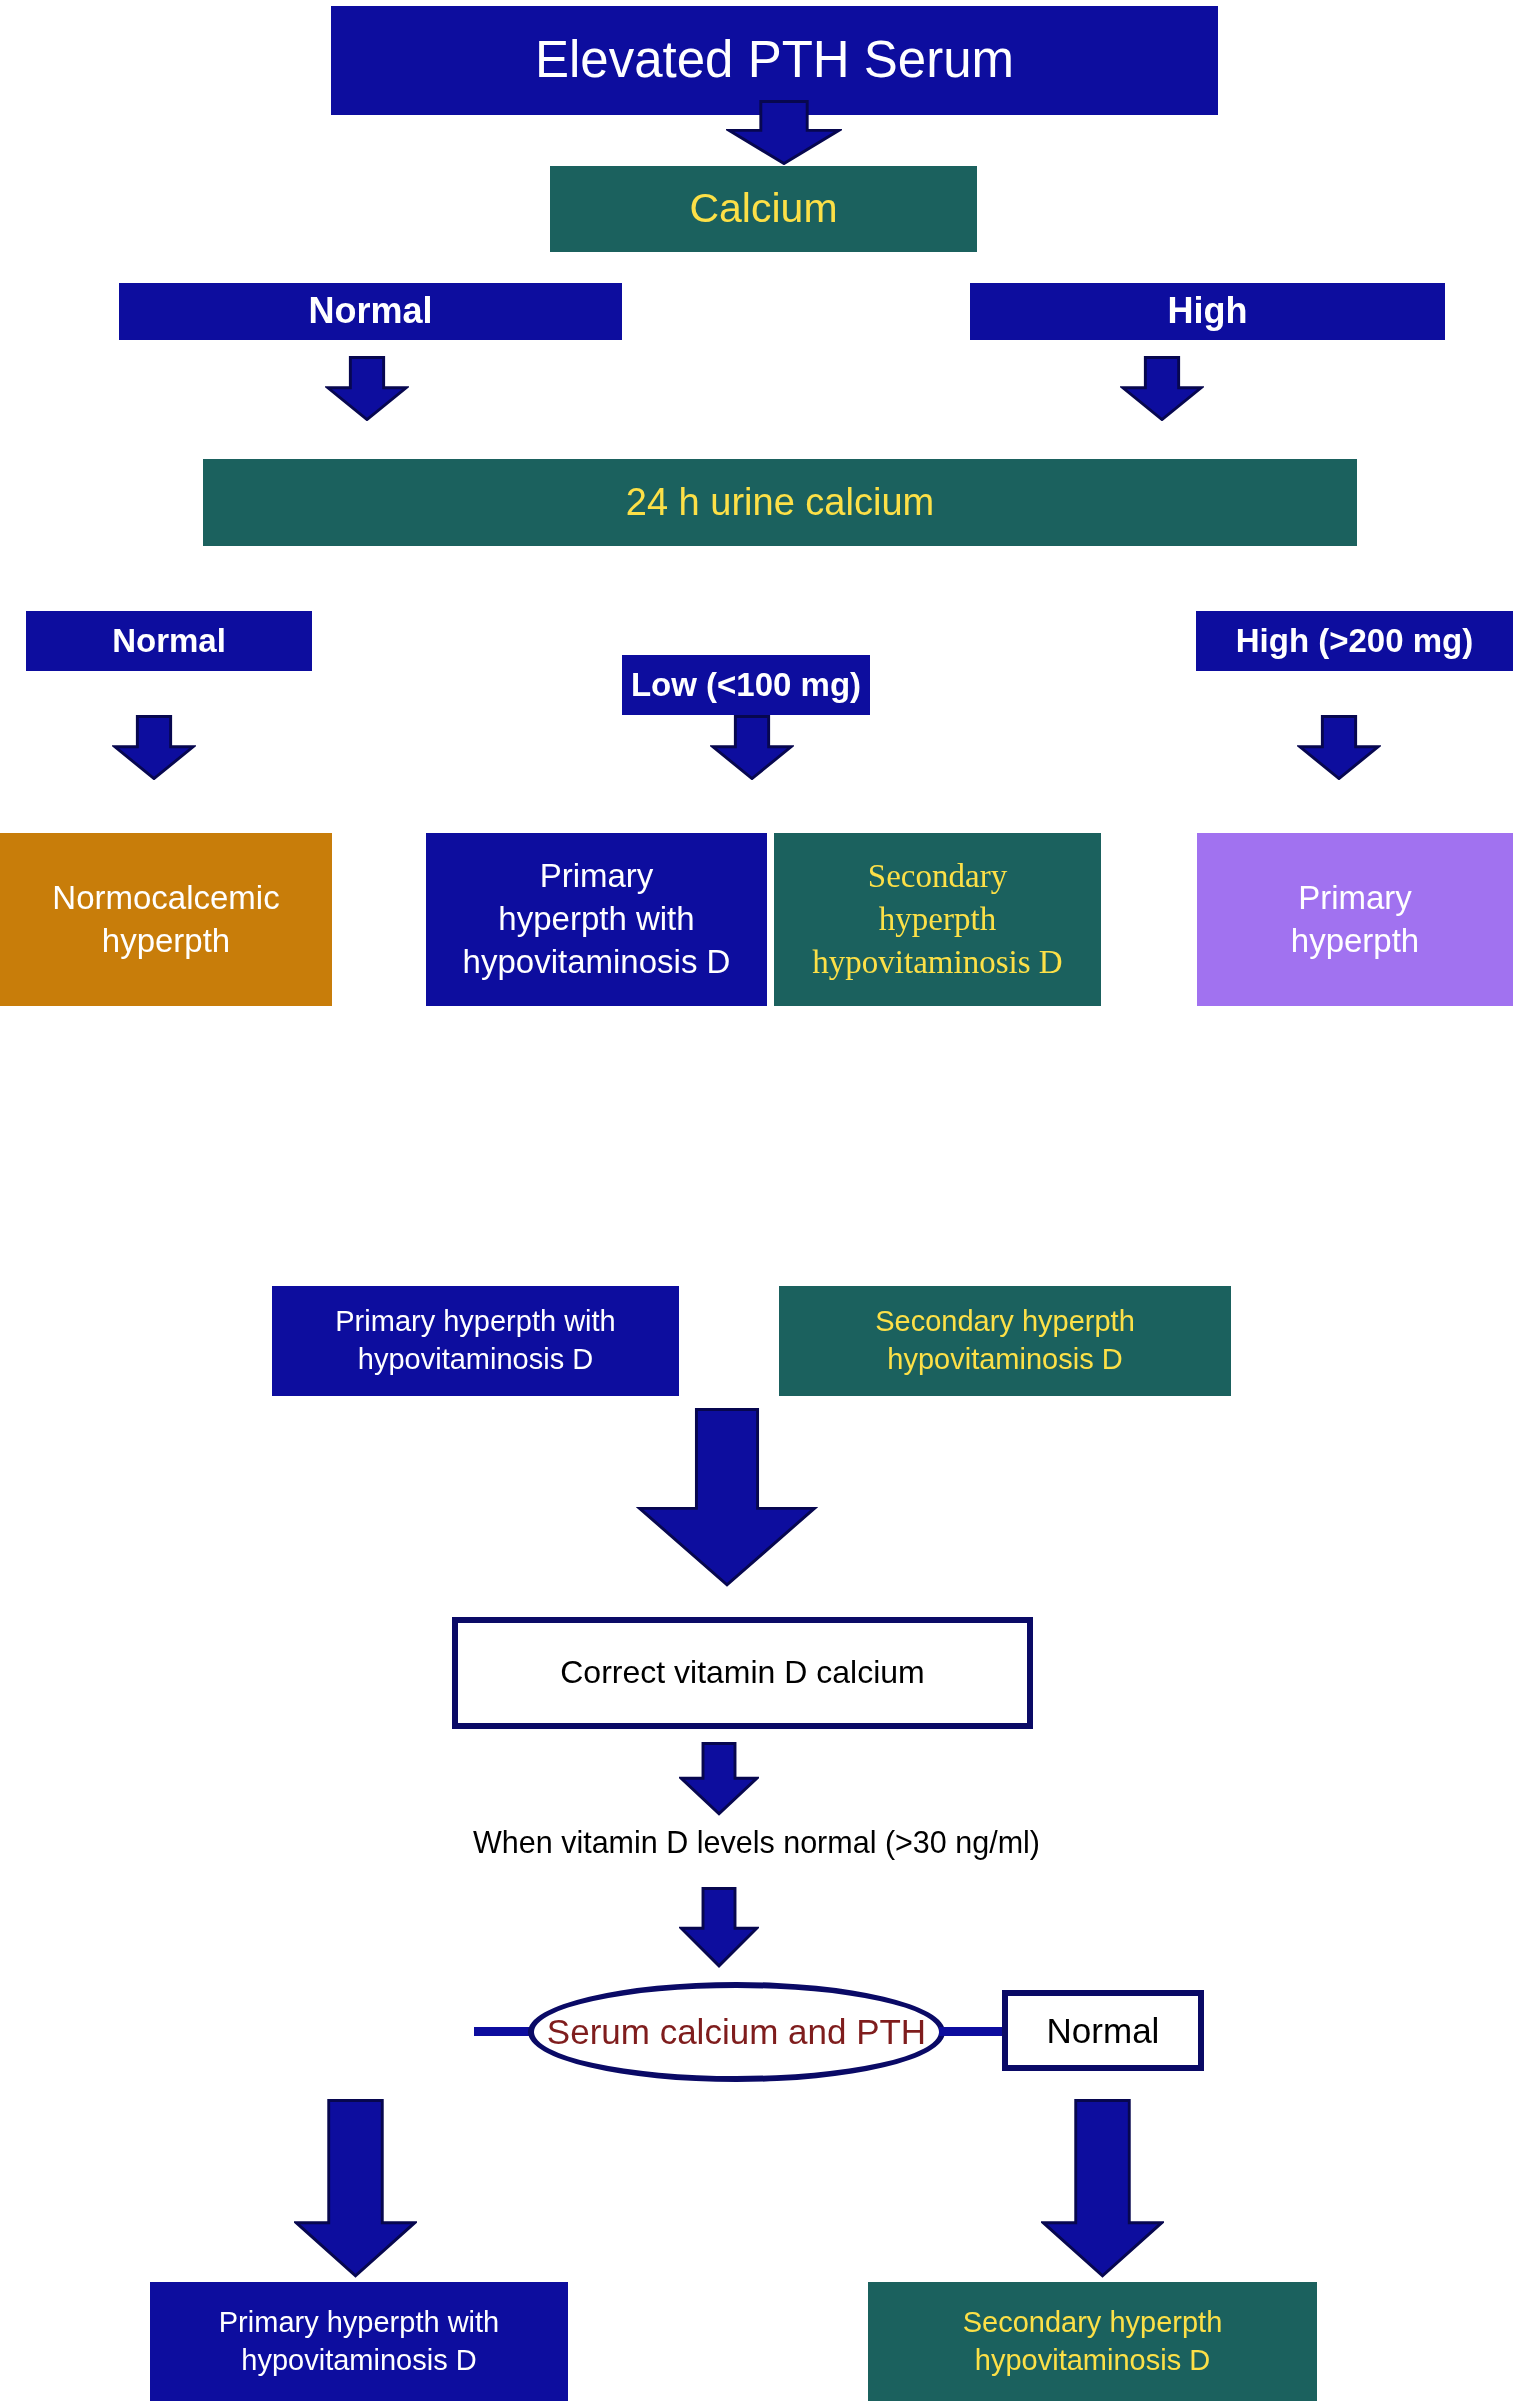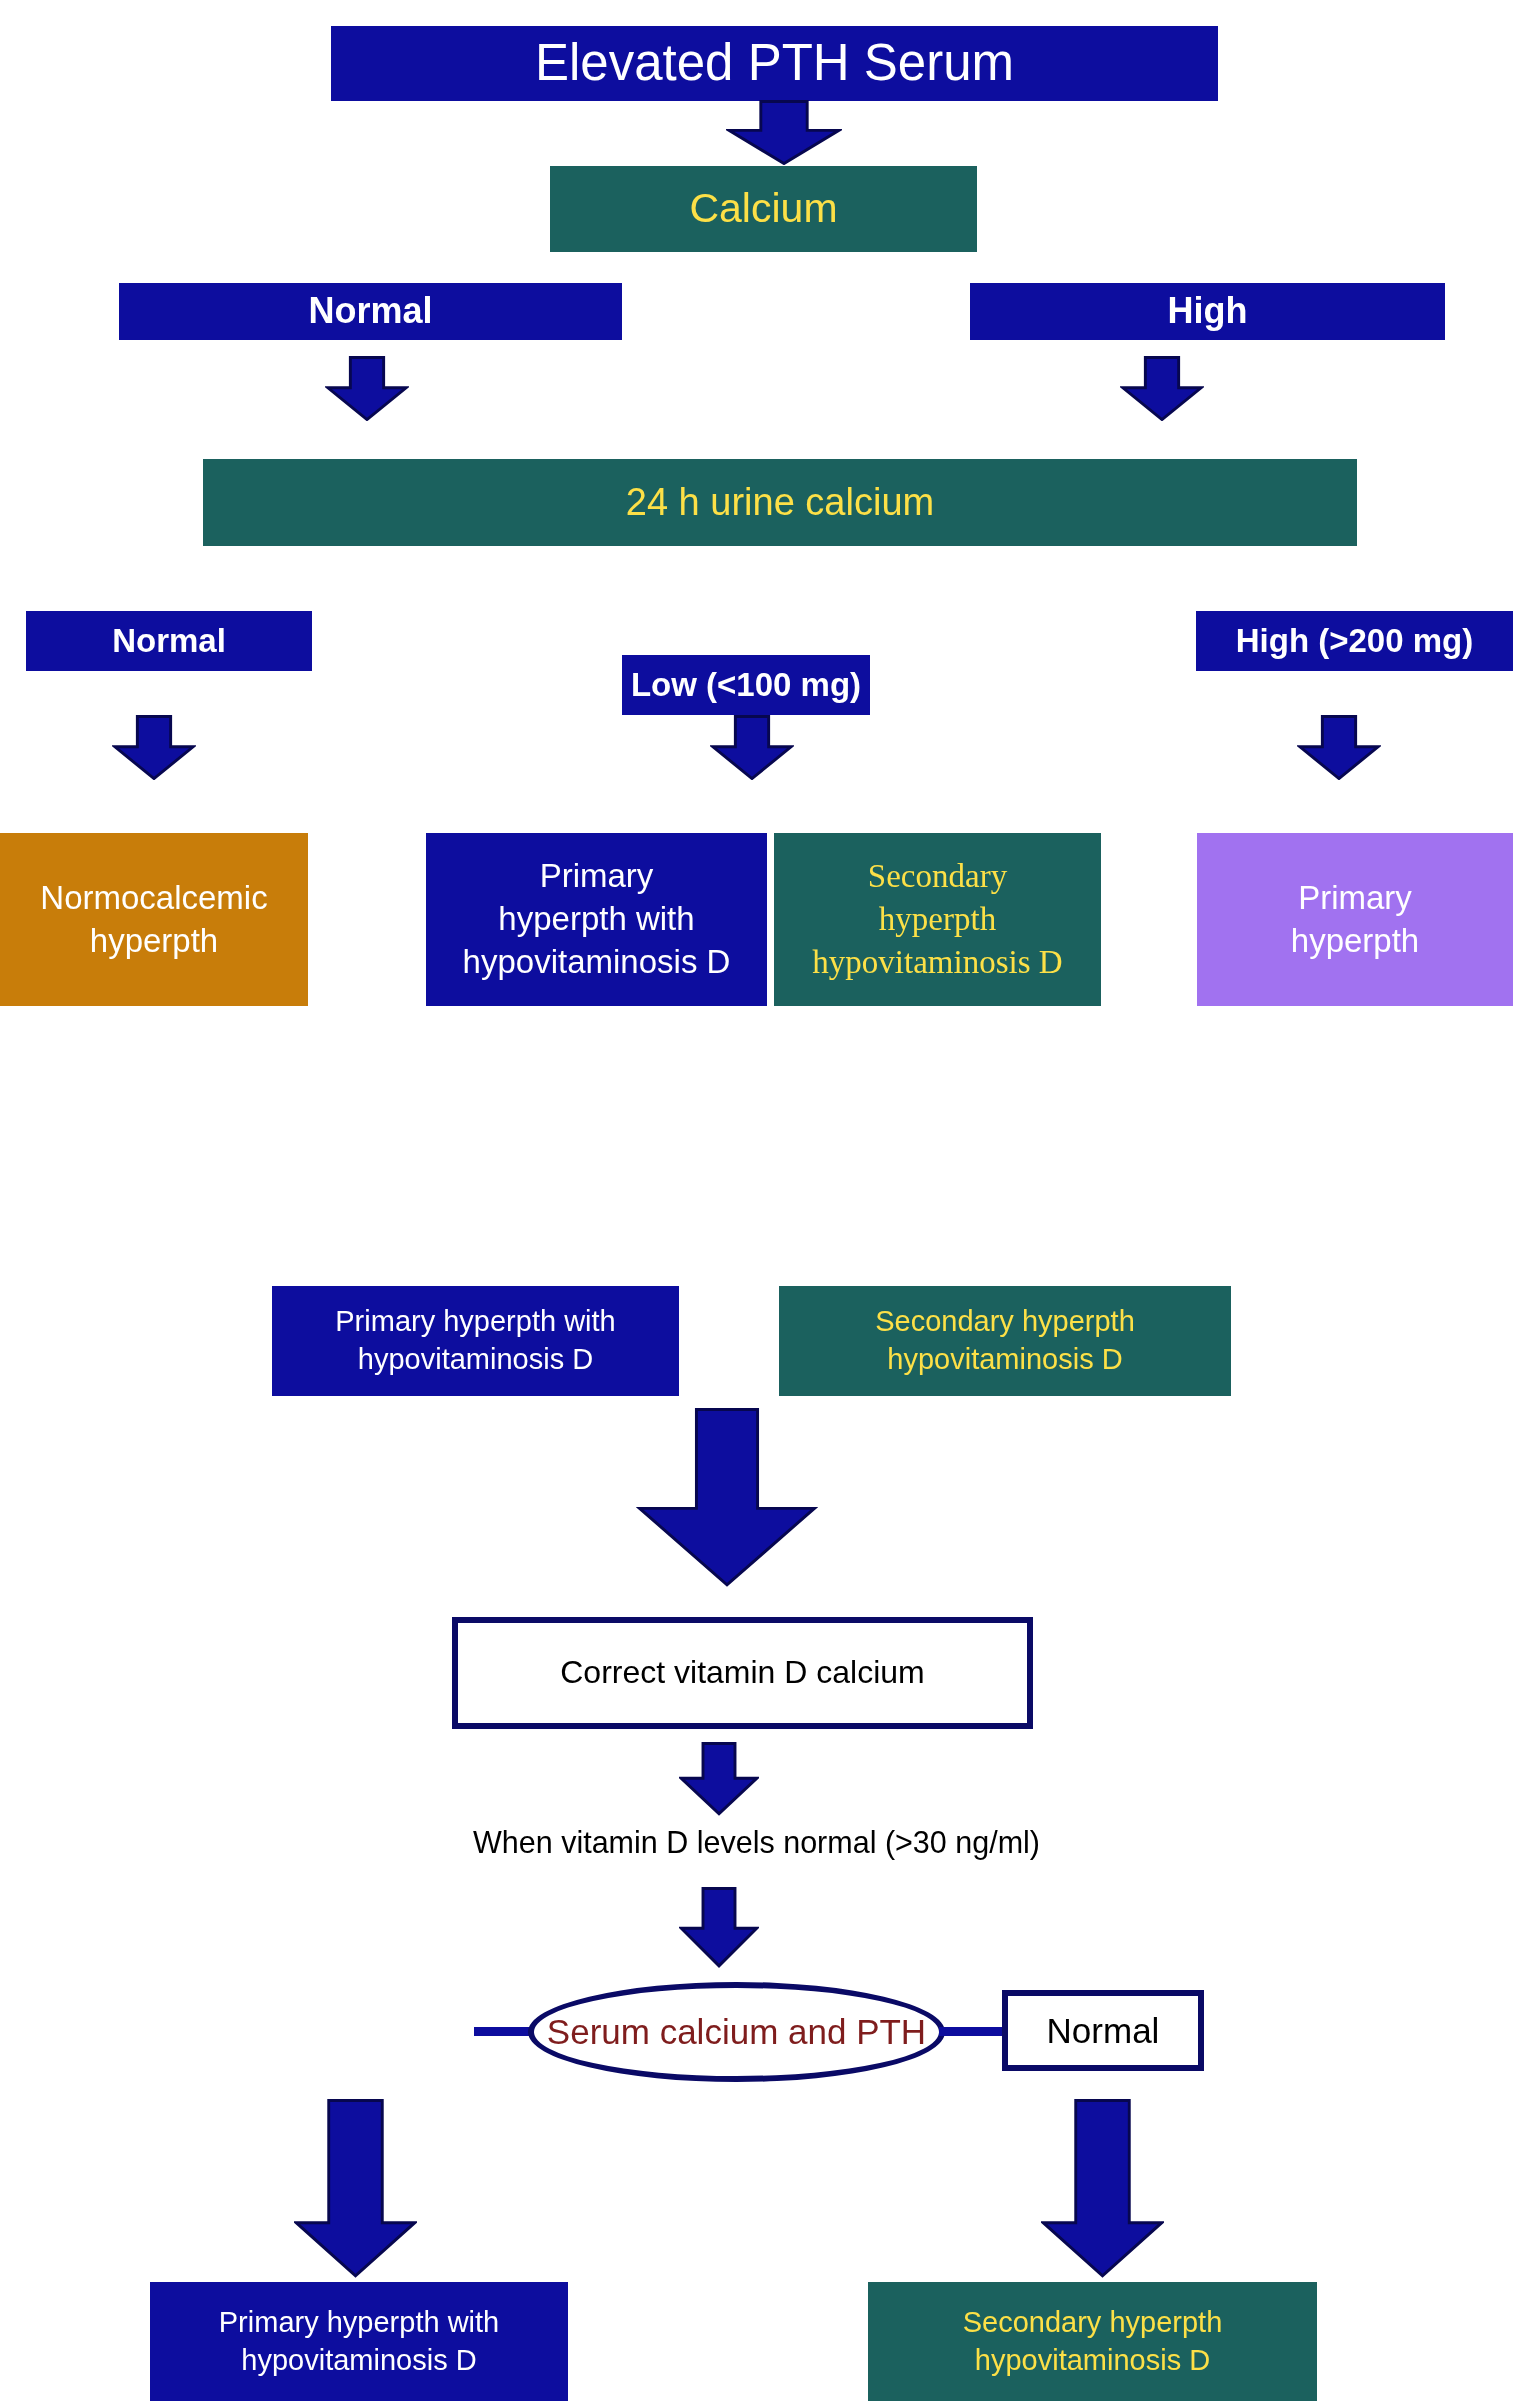--- a/index.html
+++ b/index.html
@@ -15,29 +15,29 @@
   .bg-teal{background:var(--teal,#1b615e);color:#fde047;}
   .bg-orange{background:var(--orange,#c87d0a);color:#ffffff;}
   .bg-purple{background:var(--purple,#a172f0);color:#ffffff;}
   .outlined{background:#ffffff;color:#000000;border:6.5px solid var(--border-navy,#0a0a66);}
   .bold{font-weight:bold;}
   .arrow{position:absolute;}
   .arrow polygon{fill:var(--arrow-fill,#0d0d9e);stroke:var(--arrow-stroke,#07074f);stroke-width:4;}
   .conn{position:absolute;background:var(--navy,#0d0d9e);}
 
   
-  #title-box      {left:331px;  top:5.8px;    width:887px; height:75px; font-size:51px;margin-top:20px;}
+  #title-box      {left:331px;  top:5.8px;    width:887px; height:109px; font-size:51px;}
   #calcium-box    {left:550px;  top:166px;  width:427px;  height:86px; font-size:41px;}
   #normal1-box    {left:119px;  top:283px;  width:503px;  height:57px;  font-size:36px;}
   #high1-box      {left:922px; top:283px;  width:475px;  height:57px;  font-size:36px;margin-left:48px;}
   #urine-box      {left:203px;  top:459px;  width:1154px; height:87px; font-size:38px;}
   #unormal-box    {left:26px;   top:611px;  width:286px;  height:60px;  font-size:33px;}
   #ulow-box       {left:622px;  top:611px;  width:248px;  height:60px;  font-size:33px;margin-top:44px;}
   #uhigh-box      {left:1196px; top:611px;  width:317px;  height:60px;  font-size:33px;}
-  #orange-box     {left:0px;    top:833px; width:308px;  height:173px; font-size:33px;}
+  #orange-box     {left:0px;    top:833px; width:332px;  height:173px; font-size:33px;}
   #blue1-box      {left:426px;  top:833px; width:341px;  height:173px; font-size:33px;}
   #teal1-box      {left:774px; top:833px; width:327px;  height:173px; font-size:33px;font-family:Liberation Serif, serif;}
   #purple-box     {left:1197px; top:833px; width:316px;  height:173px; font-size:33px;}
   #blue2-box      {left:272px;  top:1286px; width:407px;  height:110px; font-size:29px;}
   #teal2-box      {left:779px; top:1286px; width:452px;  height:110px; font-size:29px;}
   #correct-box    {left:452px;  top:1617px; width:581px;  height:112px; font-size:32px;}
   #when-text      {left:0px;    top:1820px; width:1513px; height:46px;  font-size:30.5px; color:#000;}
   #elevated-box   {left:232px;  top:1990px; width:247px;  height:81px; font-size:35px;}
   #serum-ellipse  {left:528px;  top:1982px; width:417px;  height:100px; font-size:35px;
                    border-radius:50%; background:#ffffff; color:#7f1d1d;

